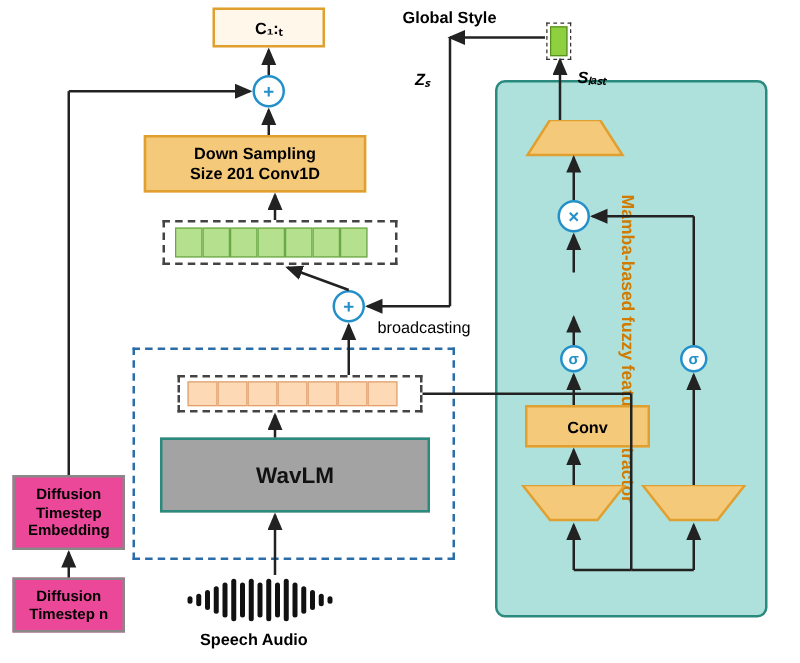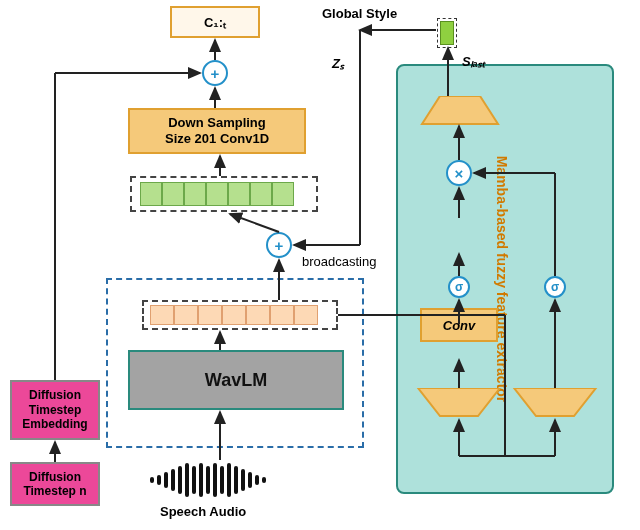--- a/index.html
+++ b/index.html
@@ -53,21 +53,21 @@
 
   <div class="box soft" style="left:170px; top:6px; width:90px; height:32px;">
     <span>C₁:ₜ</span>
   </div>
 
   <div class="op" style="left:202px; top:60px;">
       <span>+</span>
     </div>
   <div class="label it" style="left:234px; top:82px;">Zₗ</div>
 
-  <div class="box orange" style="left:128px; top:108px; width:178px; height:46px; white-space: pre-line; line-height:1.2;">
+  <div class="box orange" style="left:115px; top:108px; width:178px; height:46px; white-space: pre-line; line-height:1.2;">
     <span>Down Sampling
 Size 201 Conv1D</span>
   </div>
 
   <div class="dashed" style="left:130px; top:176px; width:188px; height:36px;"></div>
   <div class="seq green" style="left:140px; top:182px;">
     <div class="cell" style="width:22px;height:24px;"></div>
       <div class="cell" style="width:22px;height:24px;"></div>
       <div class="cell" style="width:22px;height:24px;"></div>
       <div class="cell" style="width:22px;height:24px;"></div>
@@ -146,21 +146,21 @@
     </div>
 
 
   <div class="op small" style="left:448px; top:276px;">
       <span>σ</span>
     </div>
   <div class="op small" style="left:544px; top:276px;">
       <span>σ</span>
     </div>
 
-  <div class="box orange" style="left:420px; top:308px; width:78px; height:34px;font-style:italic;">
+  <div class="box orange" style="left:420px; top:324px; width:100px; height:34px;">
       <span>Conv</span>
     </div>
 
   <svg style="position:absolute; left:416px; top:388px; width:86px; height:30px;">
       <polygon points="2,0 84,0 62,28 24,28" fill="#f5c97a" stroke="#e0a030" stroke-width="2"></polygon>
     </svg>
   <svg style="position:absolute; left:512px; top:388px; width:86px; height:30px;">
       <polygon points="2,0 84,0 62,28 24,28" fill="#f5c97a" stroke="#e0a030" stroke-width="2"></polygon>
     </svg>
 

